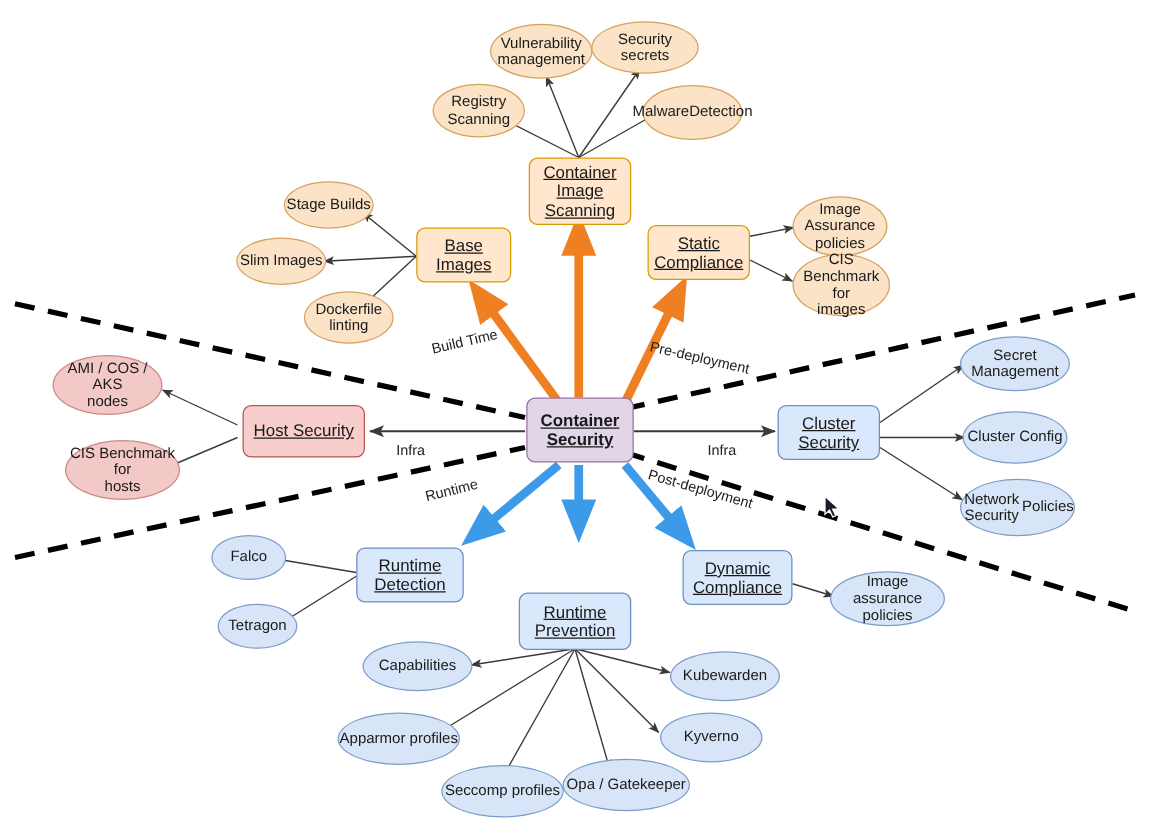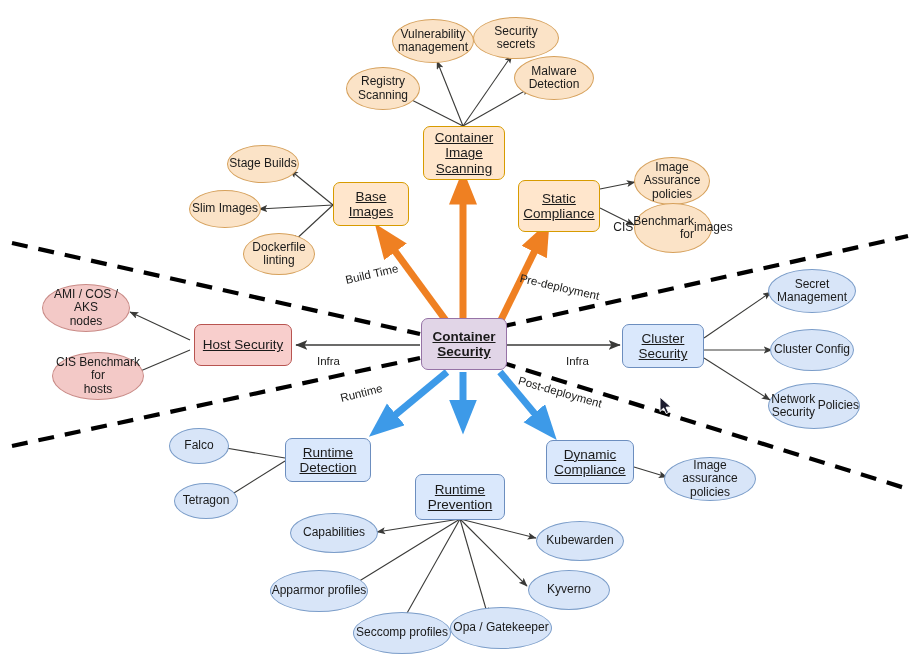--- a/index.html
+++ b/index.html
@@ -131,21 +131,21 @@
 
   <div class="node ell c-orange-e t-sm" style="left:473px;top:17px;width:86px;height:42px;">
     <span>Security secrets</span>
   </div>
 
   <div class="node ell c-orange-e t-sm" style="left:346px;top:67px;width:74px;height:43px;flex-direction:column;">
     <span>Registry</span>
     <span>Scanning</span>
   </div>
 
-  <div class="node ell c-orange-e t-sm" style="left:514px;top:56px;width:80px;height:44px;flex-direction:column;">
+  <div class="node ell c-orange-e t-sm" style="left:514px;top:68px;width:80px;height:44px;flex-direction:row;">
     <span>Malware</span>
     <span>Detection</span>
   </div>
 
   <div class="node box c-orange t-mid" style="left:333px;top:182px;width:76px;height:44px;flex-direction:column;">
     <span>Base</span>
     <span>Images</span>
   </div>
 
   <div class="node ell c-orange-e t-sm" style="left:227px;top:145px;width:72px;height:38px;">
@@ -154,32 +154,32 @@
 
   <div class="node ell c-orange-e t-sm" style="left:189px;top:190px;width:72px;height:38px;">
     <span>Slim Images</span>
   </div>
 
   <div class="node ell c-orange-e t-sm" style="left:243px;top:233px;width:72px;height:42px;flex-direction:column;">
     <span>Dockerfile</span>
     <span>linting</span>
   </div>
 
-  <div class="node box c-orange t-mid" style="left:518px;top:180px;width:82px;height:52px;flex-direction:column;">
+  <div class="node box c-orange t-mid" style="left:518px;top:180px;width:82px;height:44px;flex-direction:column;">
     <span>Static</span>
     <span>Compliance</span>
   </div>
 
   <div class="node ell c-orange-e t-sm" style="left:634px;top:157px;width:76px;height:48px;flex-direction:column;">
     <span>Image</span>
     <span>Assurance</span>
     <span>policies</span>
   </div>
 
-  <div class="node ell c-orange-e t-sm" style="left:634px;top:203px;width:78px;height:50px;flex-direction:row;text-align:right;">
+  <div class="node ell c-orange-e t-sm" style="left:634px;top:203px;width:78px;height:50px;flex-direction:column;">
     <span>CIS</span>
     <span>Benchmark for</span>
     <span>images</span>
   </div>
 
   <div class="node box c-red t-mid" style="left:194px;top:324px;width:98px;height:42px;">
     <span>Host Security</span>
   </div>
 
   <div class="node ell c-red-e t-sm" style="left:42px;top:284px;width:88px;height:48px;flex-direction:column;">

